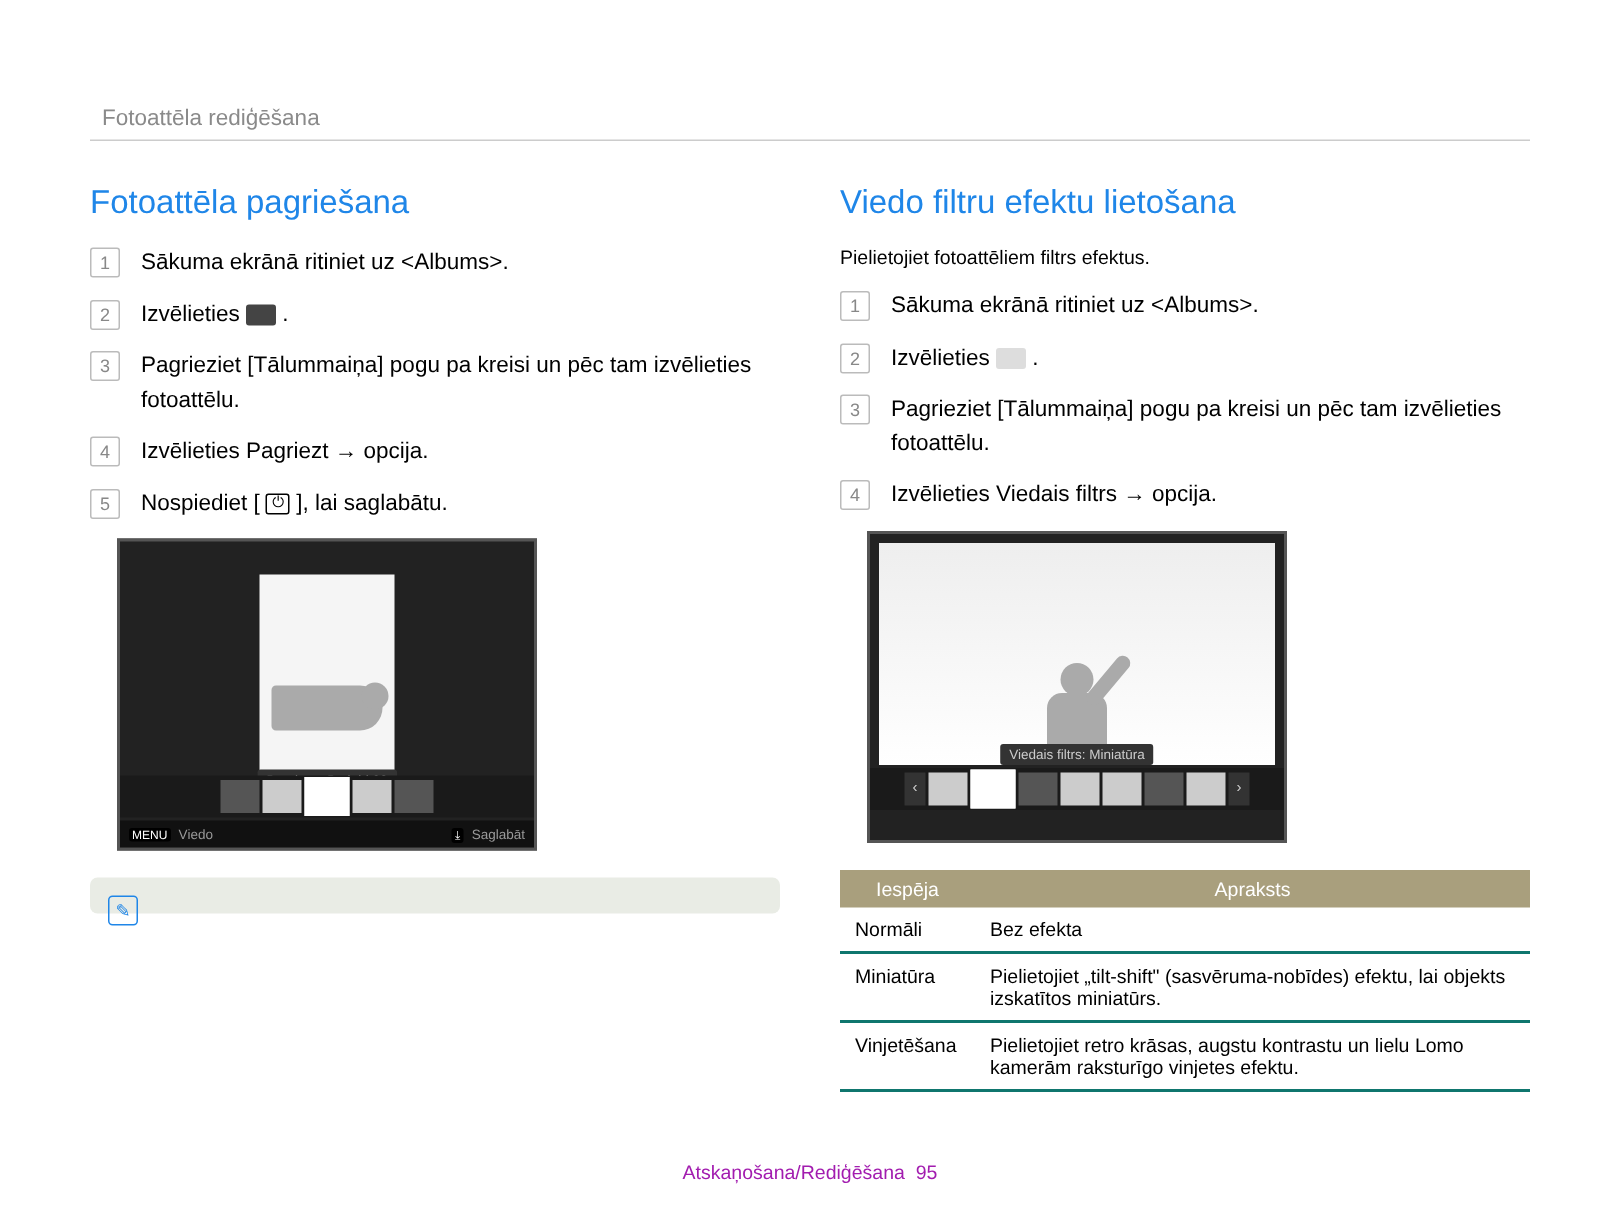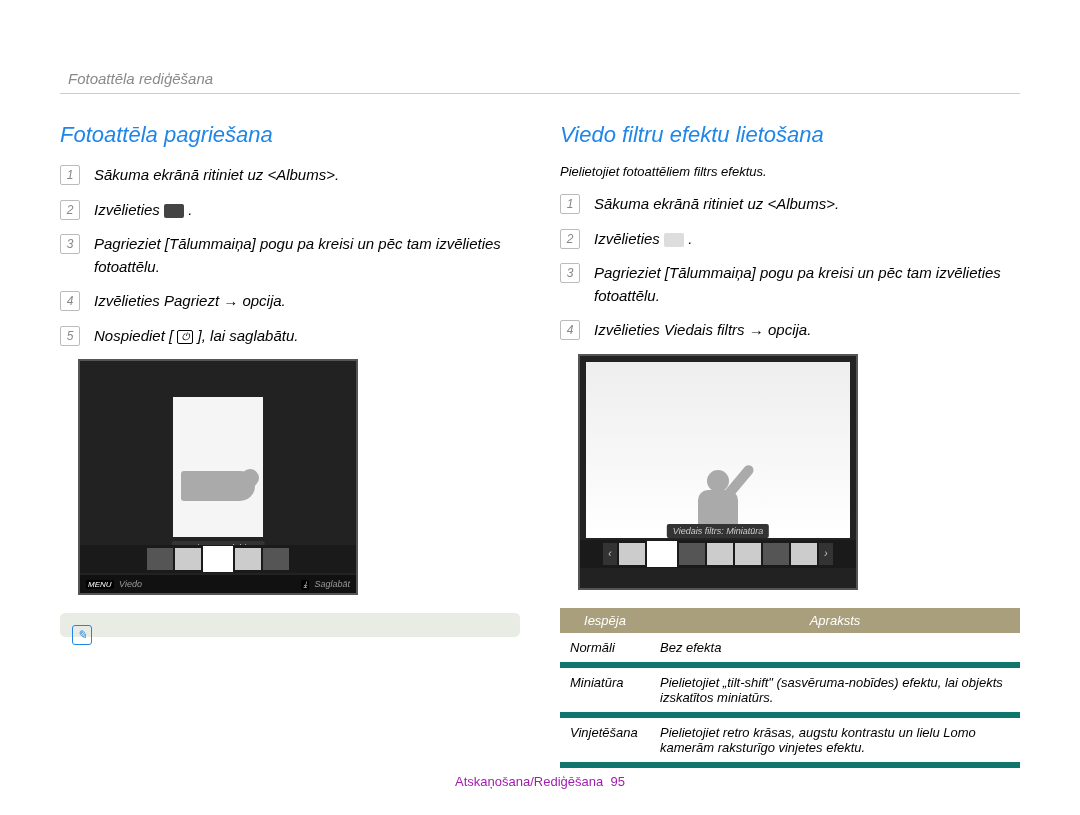--- a/index.html
+++ b/index.html
@@ -7,21 +7,20 @@
     font-family: Arial, Helvetica, sans-serif;
     background: #fff;
     width: 1080px;
     height: 815px;
     position: relative;
     color: #000;
     font-size: 14px;
   }
   .page {
     padding: 70px 60px 30px 60px;
-    font-style: italic;
   }
   .header-crumb {
     color: #8a8a8a;
     font-size: 15px;
     margin-bottom: 6px;
     padding-left: 8px;
   }
   .hr-line {
     border: none;
     border-top: 1px solid #ccc;
@@ -104,21 +103,21 @@
     height: 14px;
     border: 1px solid #000;
     border-radius: 2px;
     vertical-align: middle;
     text-align: center;
     line-height: 12px;
     font-size: 10px;
   }
   .screen {
     width: 280px;
-    height: 236px;
+    height: 208px;
     background: #222;
     border: 2px solid #555;
     margin: 10px 0 18px 18px;
     position: relative;
     overflow: hidden;
   }
   .screen-inner {
     position: absolute;
     top: 0; left:0; right:0; bottom: 20px;
     display: flex;
@@ -267,21 +266,21 @@
   }
   table.opts th {
     background: #a99f7d;
     color: #fff;
     font-weight: normal;
     text-align: center;
     padding: 5px 10px;
     font-size: 13px;
   }
   table.opts td {
-    border-bottom: 6px solid #0f766e;
+    border-bottom: 2px solid #0f766e;
     padding: 7px 10px;
     vertical-align: top;
   }
   table.opts td:first-child { width: 90px; }
   .page-footer {
     position: absolute;
     bottom: 26px;
     left: 0; right: 0;
     text-align: center;
     font-size: 13px;

